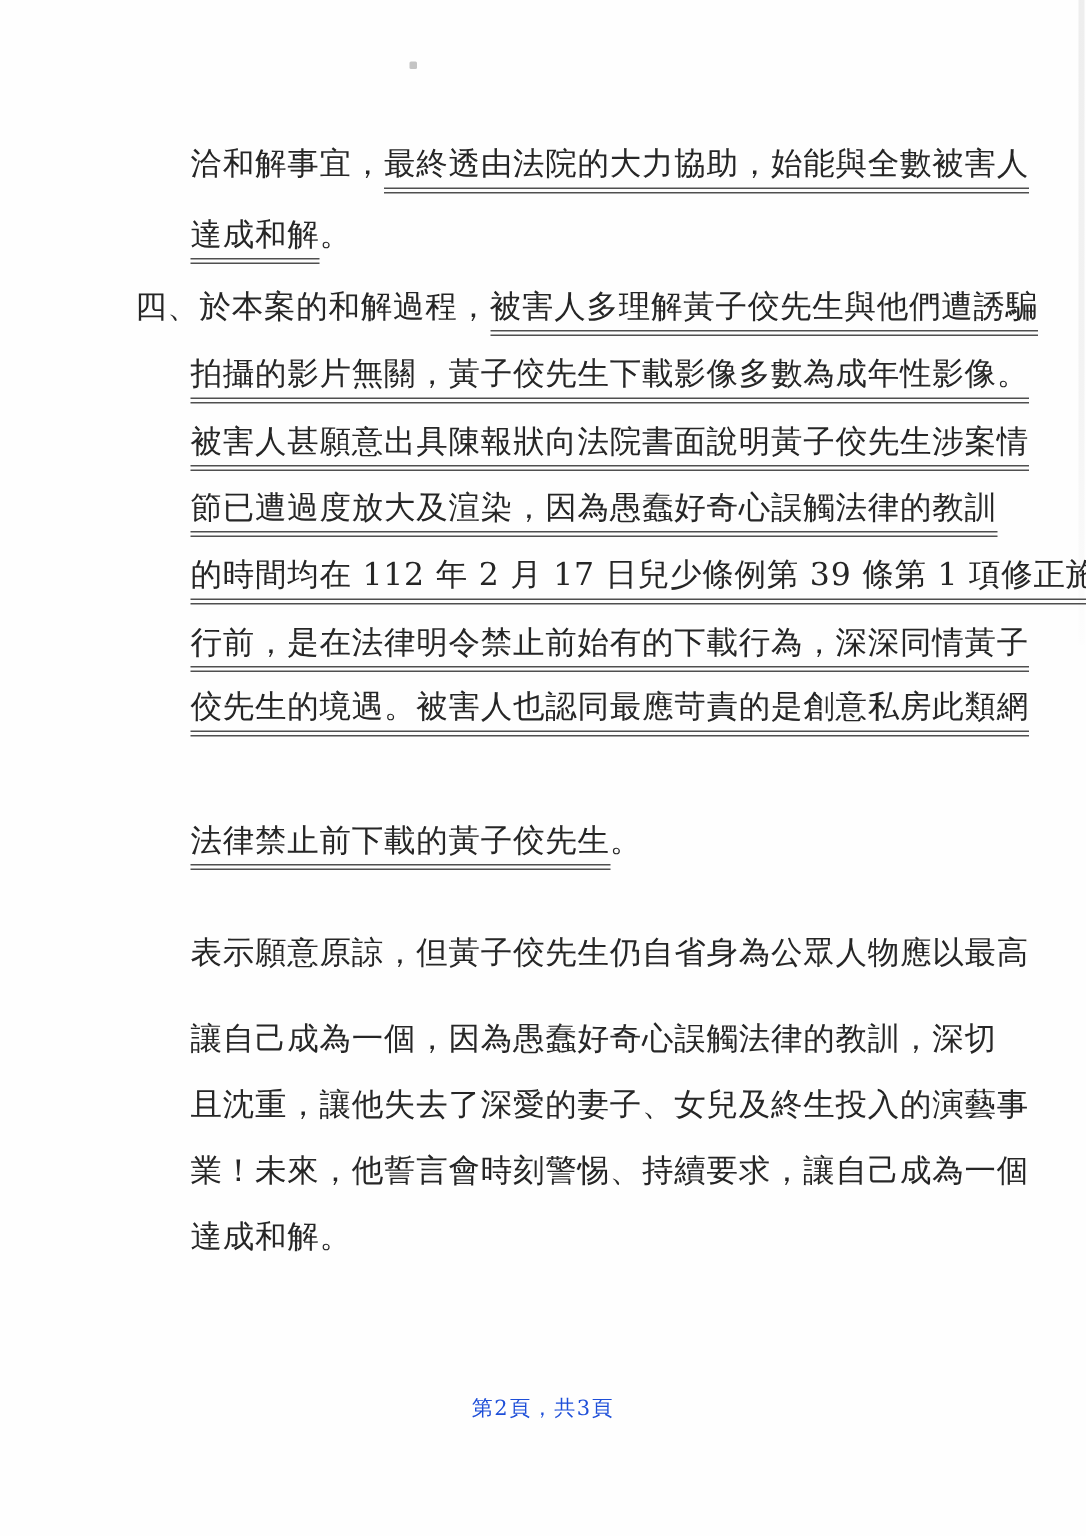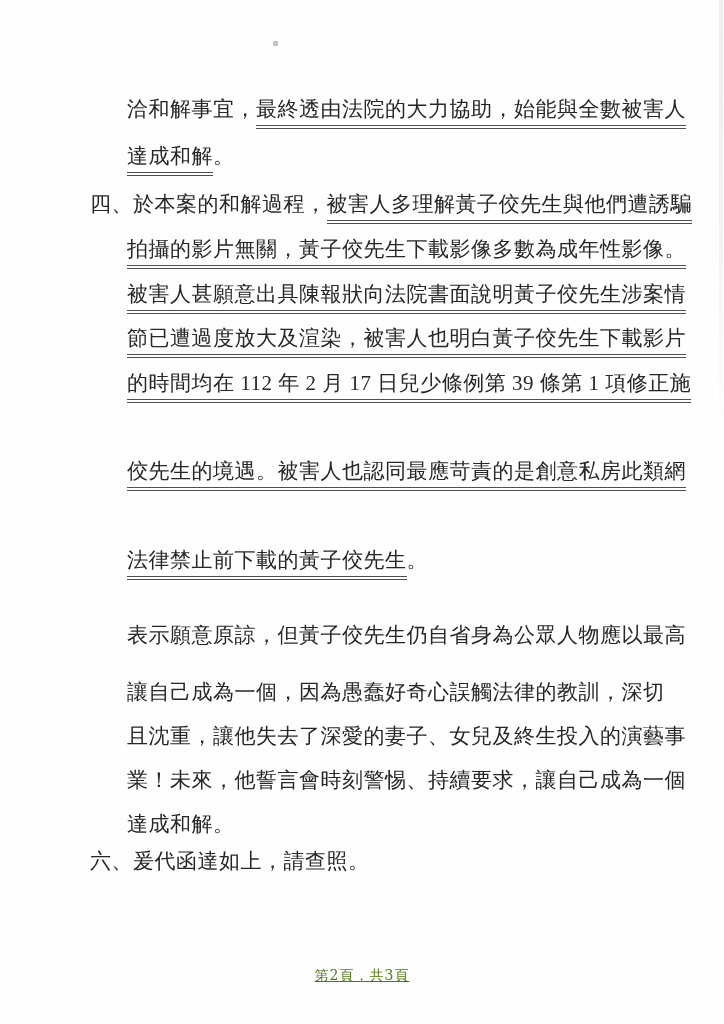--- a/index.html
+++ b/index.html
@@ -23,32 +23,30 @@
     line-height: 27px;
     letter-spacing: 0.5px;
   }
   .seg {
     display: inline-block;
     padding-bottom: 2px;
     border-bottom: 4px solid transparent;
   }
   .seg.u {
     border-bottom: 4px double #4f4f4f;
-    font-family: Liberation Serif, serif;
   }
   .footer {
     position: absolute;
-    top: 967px;
+    top: 930px;
     left: 0;
     width: 100%;
     text-align: center;
     font-size: 14px;
     letter-spacing: 1px;
-    color: #4d7c0f;
-    text-decoration: underline;
+    color: #1d4ed8;
   }
   .speck {
     position: absolute;
     left: 273px;
     top: 41px;
     width: 5px;
     height: 5px;
     background: #b5b5b5;
     border-radius: 1px;
     opacity: 0.8;
@@ -85,27 +83,30 @@
 
   <div class="ln" style="top:236px;left:127px">
     <span class="seg u">拍攝的影片無關，黃子佼先生下載影像多數為成年性影像。</span>
   </div>
 
   <div class="ln" style="top:281px;left:127px">
     <span class="seg u">被害人甚願意出具陳報狀向法院書面說明黃子佼先生涉案情</span>
   </div>
 
   <div class="ln" style="top:325px;left:127px">
-    <span class="seg u">節已遭過度放大及渲染，被害人也明白黃子佼先生下載影片</span>
+    <span class="seg u">節已遭過度放大及渲染，因為愚蠢好奇心誤觸法律的教訓</span>
   </div>
 
   <div class="ln" style="top:370px;left:127px">
     <span class="seg u">的時間均在 112 年 2 月 17 日兒少條例第 39 條第 1 項修正施</span>
   </div>
 
+  <div class="ln" style="top:415px;left:127px">
+    <span class="seg u">行前，是在法律明令禁止前始有的下載行為，深深同情黃子</span>
+  </div>
 
   <div class="ln" style="top:458px;left:127px">
     <span class="seg u">佼先生的境遇。被害人也認同最應苛責的是創意私房此類網</span>
   </div>
 
 
   <div class="ln" style="top:547px;left:127px">
     <span class="seg u">法律禁止前下載的黃子佼先生</span><span class="seg">。</span>
   </div>
 
@@ -123,19 +124,16 @@
   </div>
 
   <div class="ln" style="top:723px;left:127px">
     <span class="seg">且沈重，讓他失去了深愛的妻子、女兒及終生投入的演藝事</span>
   </div>
 
   <div class="ln" style="top:811px;left:127px">
     <span class="seg">達成和解。</span>
   </div>
 
-  <div class="ln" style="top:848px;left:90px">
-    <span class="seg">六、爰代函達如上，請查照。</span>
-  </div>
 
   <div class="footer">第2頁，共3頁</div>
 
 </div>
 
 </body></html>

